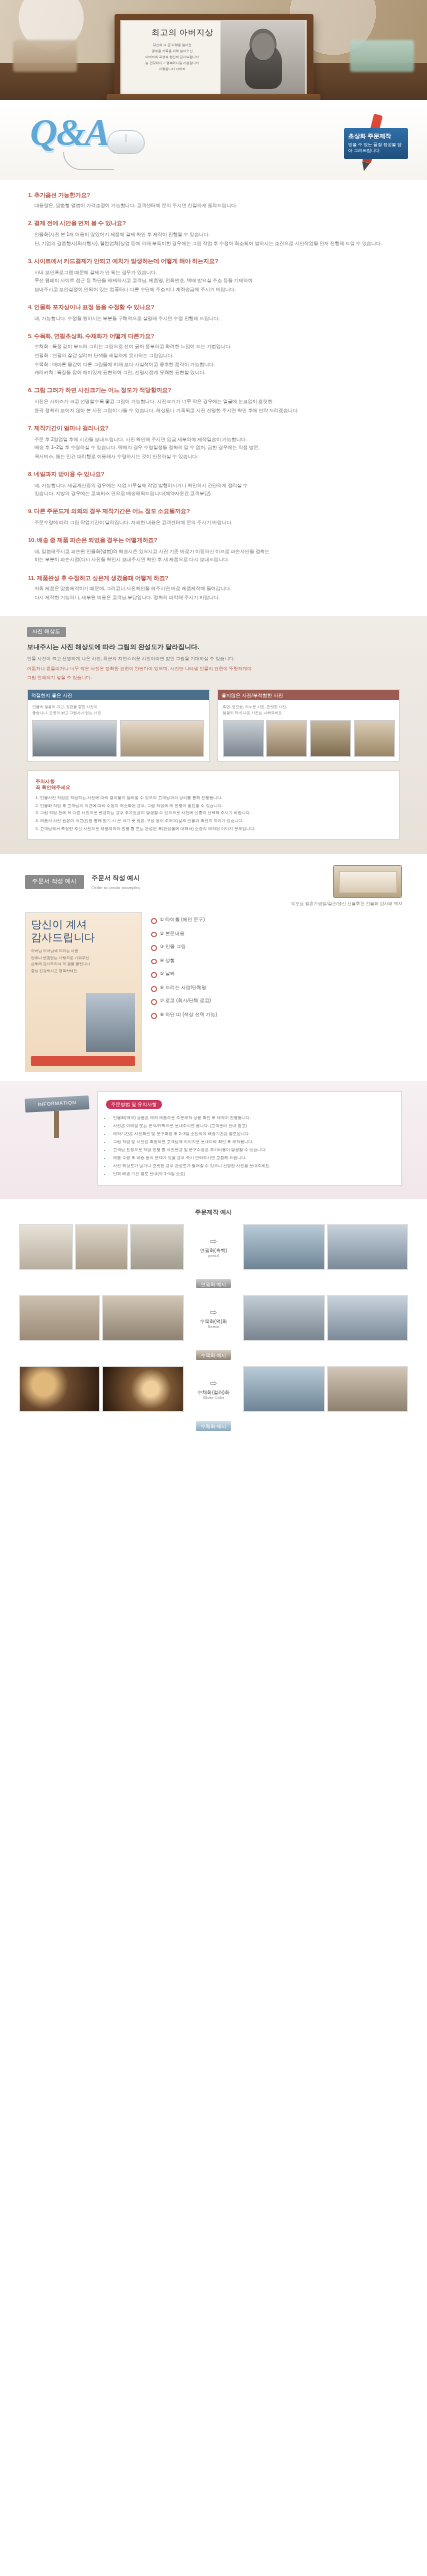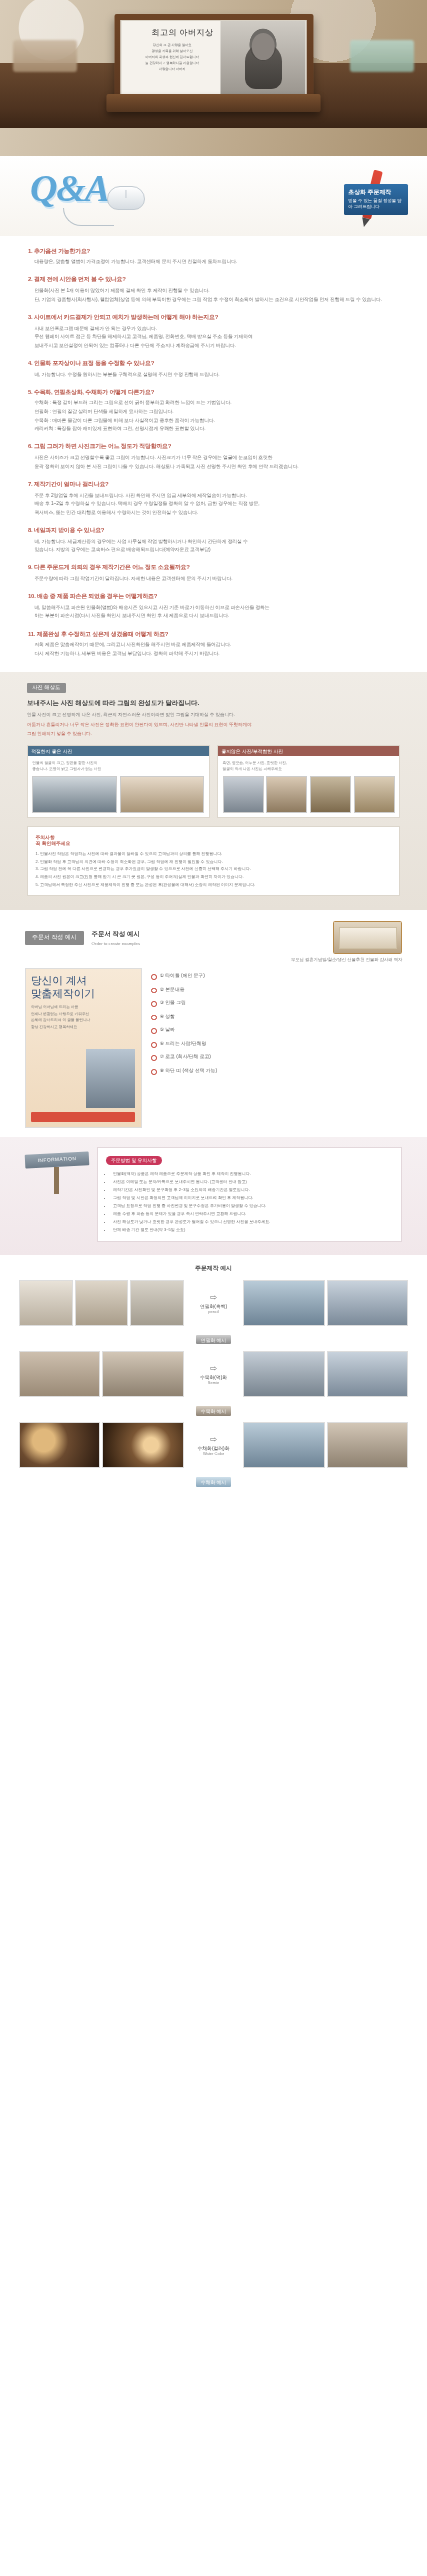--- a/index.html
+++ b/index.html
@@ -8,21 +8,21 @@
     width: 427px;
     font-family: "Liberation Sans", "DejaVu Sans", sans-serif;
     background: #ffffff;
     color: #333;
     -webkit-font-smoothing: antialiased;
   }
   .page { width:427px; position:relative; overflow:hidden; }
 
   
   .hero {
-    width:427px; height:156px; position:relative;
+    width:427px; height:100px; position:relative;
     background: linear-gradient(180deg,#efe7dc 0%, #e3d7c6 45%, #cbb79c 100%);
     overflow:hidden;
     padding-left:44px;
   }
   .hero .blur-bg {
     position:absolute; inset:0;
     background:
       radial-gradient(circle at 12% 18%, rgba(255,255,255,.55) 0 32px, transparent 33px),
       radial-gradient(circle at 78% 12%, rgba(255,255,255,.35) 0 43px, transparent 43px),
       linear-gradient(110deg,#d9ccb8 0%, #cbbca4 30%, #bda98c 60%, #a9916f 100%);
@@ -443,21 +443,21 @@
         <div class="k">주문서 작성 예시</div>
         <div class="e">Order to create examples</div>
       </div>
       <div class="photo-mini"></div>
     </div>
     <div class="order-caption">부모님 결혼기념일/칠순/생신 선물추천 인물화 감사패 액자</div>
 
     <div class="order-body">
       <div class="order-sample">
         <div class="os-title" style="white-space:pre-line">당신이 계셔
-맞춤제작이기</div>
+감사드립니다</div>
         <div class="os-sub" style="white-space:pre-line">아버님 어머님께 드리는 마음
 언제나 변함없는 사랑으로 키워주신
 은혜에 감사드리며 이 글을 올립니다
 항상 건강하시고 행복하세요</div>
         <div class="os-photo"></div>
         <div class="os-foot"></div>
       </div>
       <div class="order-legend">
         <div class="lg">① 타이틀 (메인 문구)</div>
         <div class="lg">② 본문내용</div>

